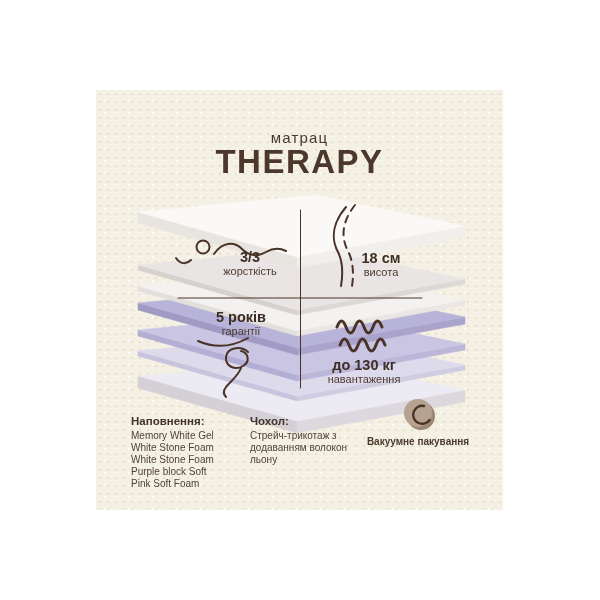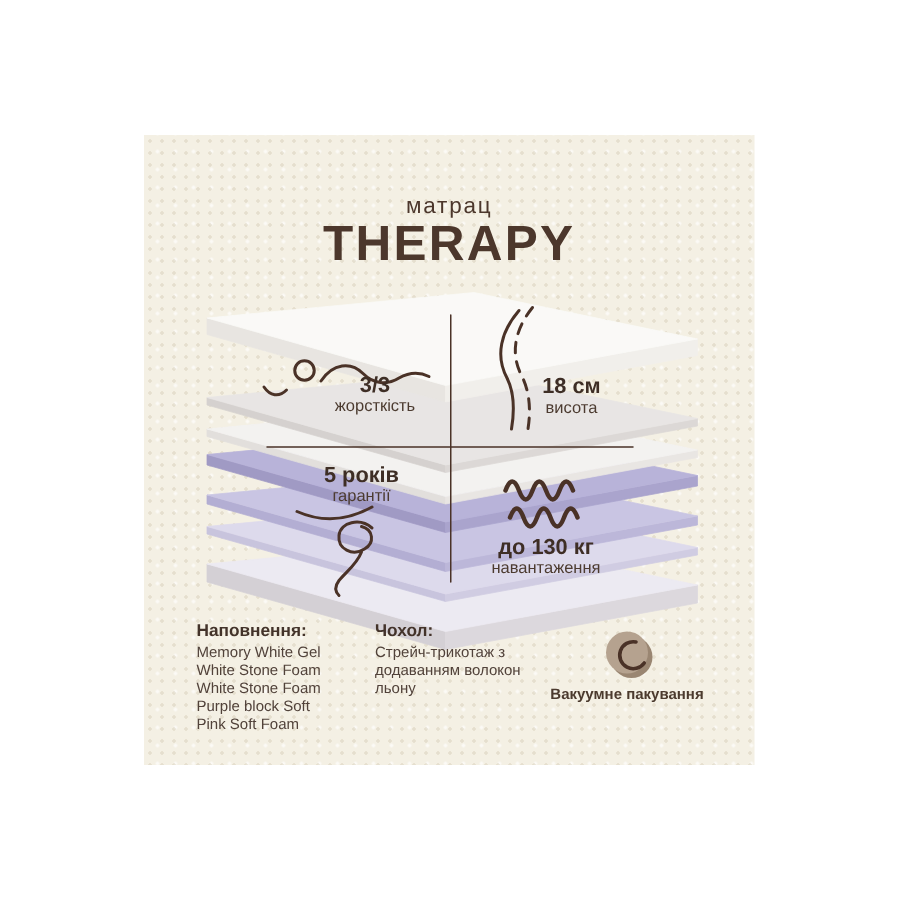--- a/index.html
+++ b/index.html
@@ -24,21 +24,21 @@
   .anno-label{font-size:11px;line-height:12px;color:#4c3b30;}
   .anno-firmness{left:200px;top:250px;width:100px;}
   .anno-height{left:331px;top:251px;width:100px;}
   .anno-warranty{left:191px;top:310px;width:100px;}
   .anno-load{left:314px;top:358px;width:100px;}
   .col{position:absolute;}
   .col-title{font-size:11.5px;line-height:14px;font-weight:bold;color:#43332a;margin-bottom:2px;}
   .col-item,.col-line{font-size:10px;line-height:12px;color:#51423a;}
   .col-filling{left:131px;top:414px;}
   .col-cover{left:250px;top:414px;width:110px;}
-  .packaging{position:absolute;left:352px;top:419px;width:132px;text-align:center;}
+  .packaging{position:absolute;left:352px;top:397px;width:132px;text-align:center;}
   .packaging svg{display:block;margin:0 auto 3px auto;}
   .pack-line{font-size:10px;line-height:11.5px;font-weight:bold;color:#4b3a2e;}
 </style>
 </head>
 <body>
 
 <div class="stage">
 
   <div class="panel"></div>
 

